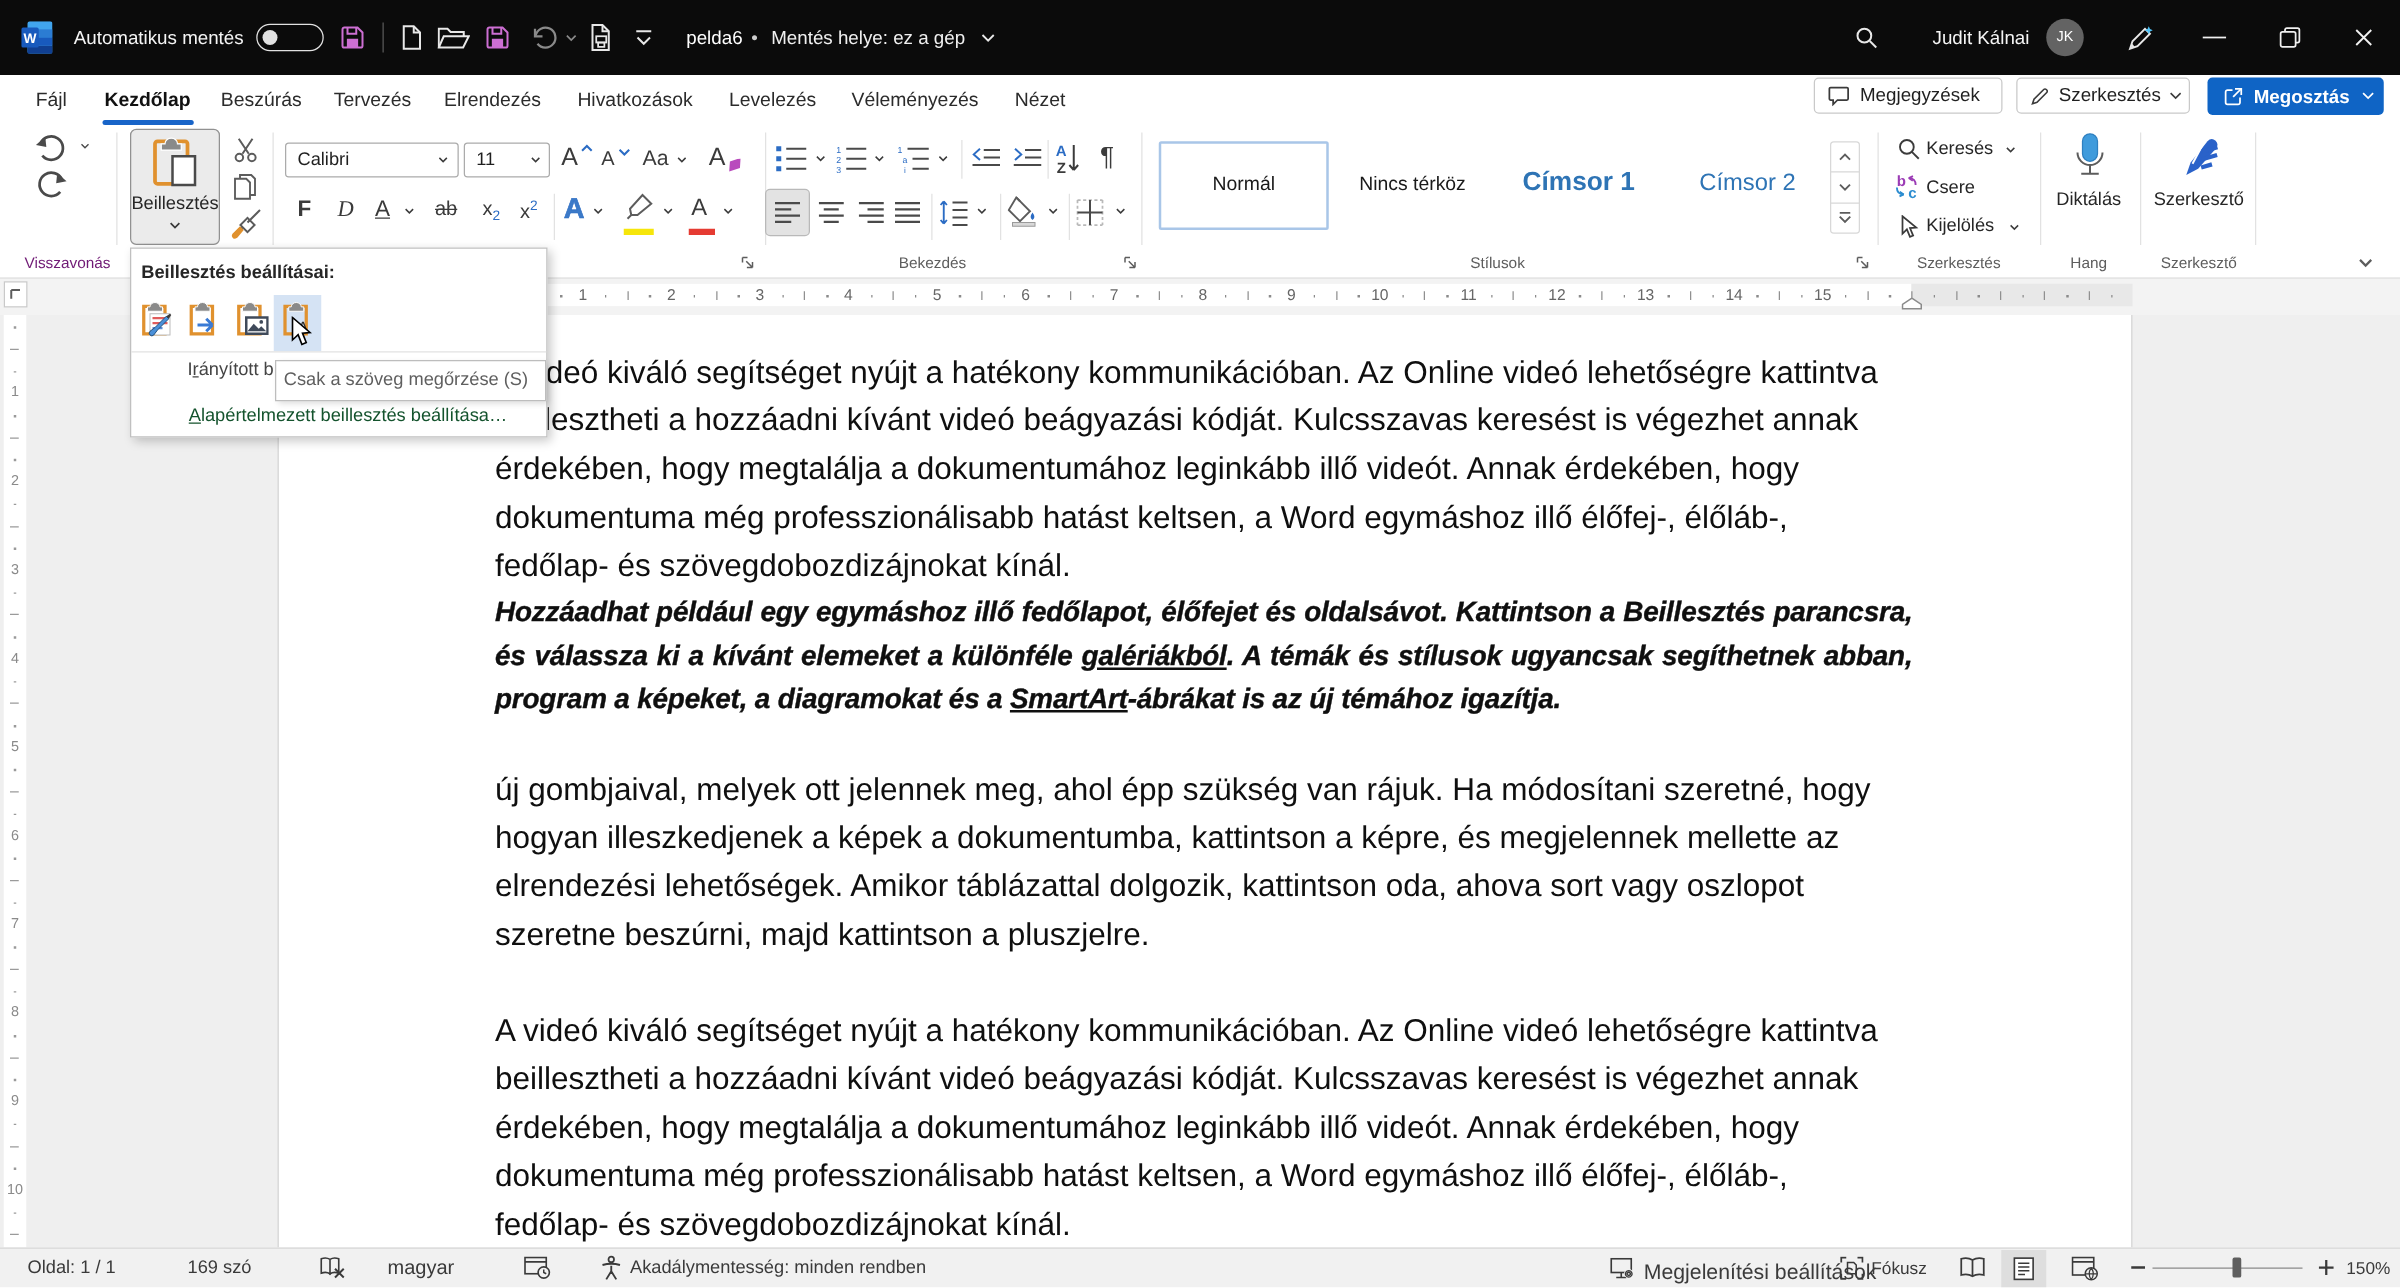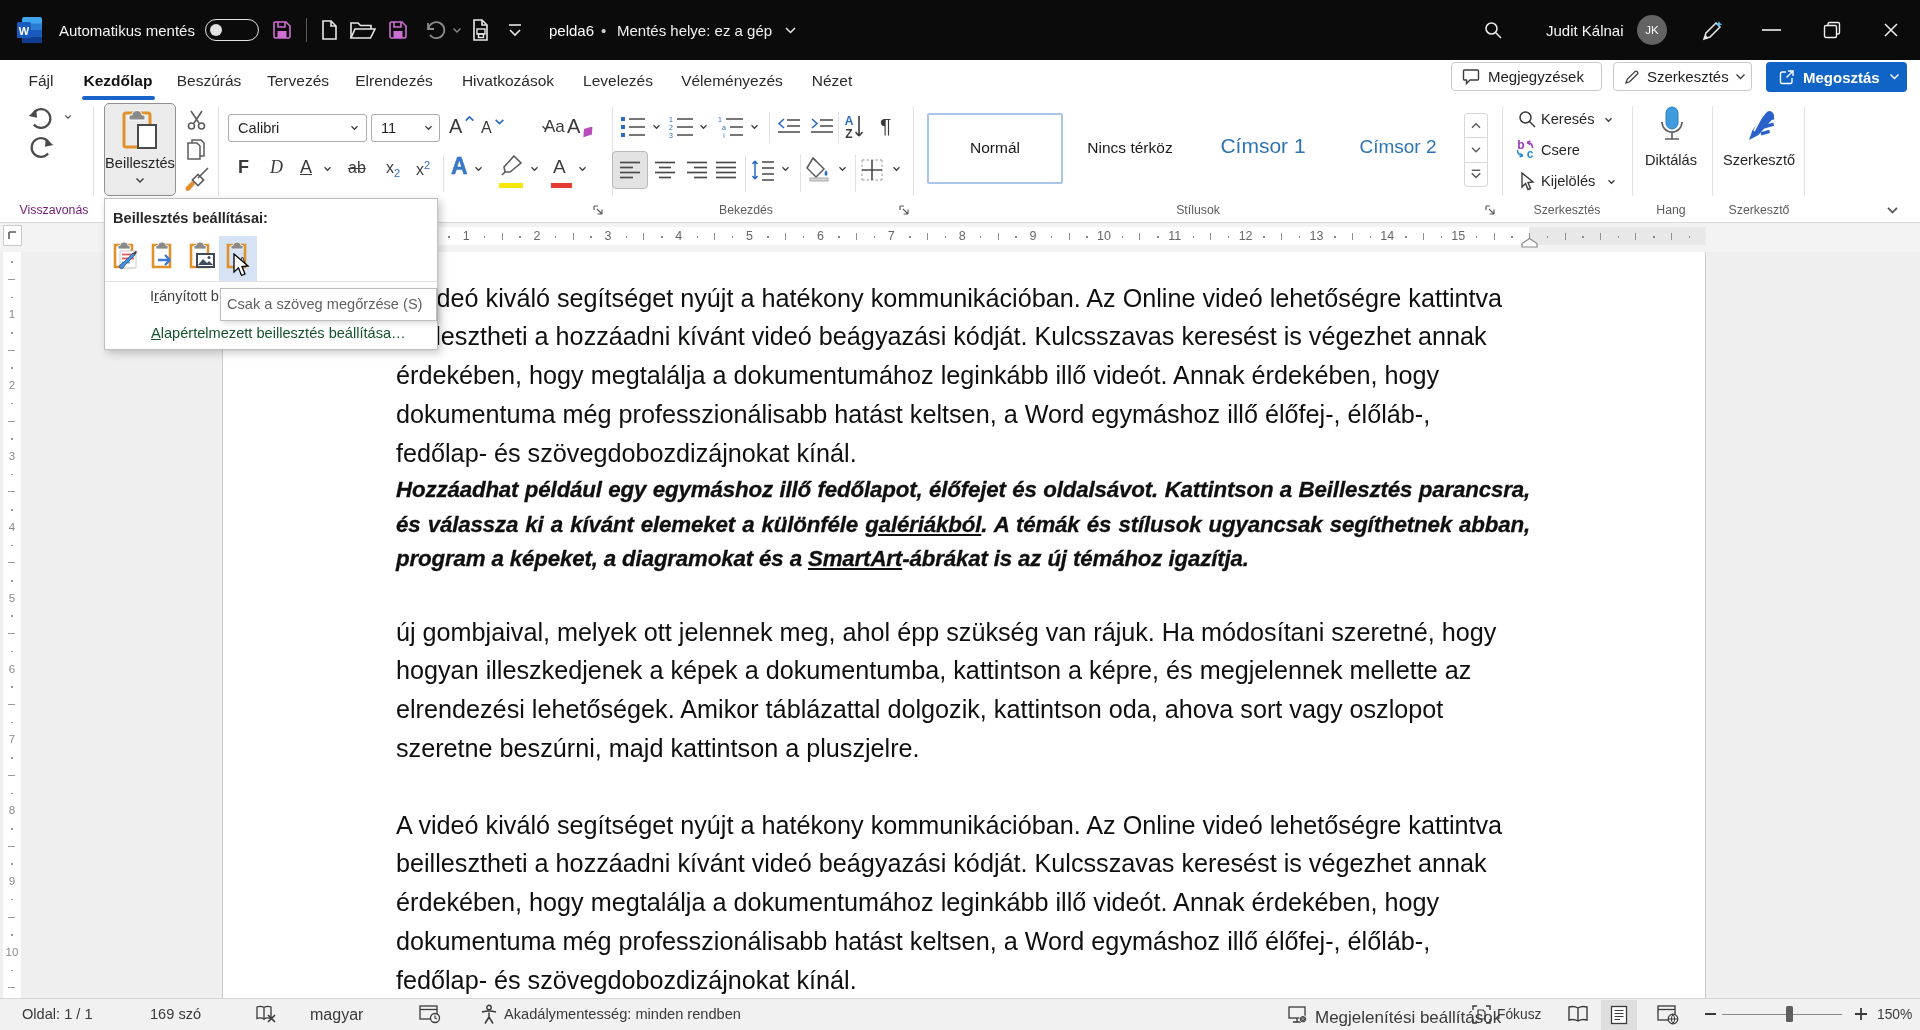--- a/index.html
+++ b/index.html
@@ -254,21 +254,21 @@
     <path d="M1.5 1.5 L5 5 L8.5 1.5" fill="none" stroke="#3b3b3b" stroke-width="1.4"></path>
   </svg>
 <span class="abs" style="left:449px;top:115px;font-size:20px;color:#3b3b3b">A</span>
 <svg class="abs" style="left:464px;top:115px" width="11" height="8" viewBox="0 0 10 7">
     <path d="M1.5 5 L5 1.5 L8.5 5" fill="none" stroke="#2b6cc4" stroke-width="1.5"></path>
   </svg>
 <span class="abs" style="left:481px;top:119px;font-size:16px;color:#3b3b3b">A</span>
 <svg class="abs" style="left:494px;top:118px" width="11" height="8" viewBox="0 0 10 7">
     <path d="M1.5 1.5 L5 5 L8.5 1.5" fill="none" stroke="#2b6cc4" stroke-width="1.5"></path>
   </svg>
-<span class="abs" style="left:544px;top:117px;font-size:17px;color:#3b3b3b">Aa</span>
+<span class="abs" style="left:514px;top:117px;font-size:17px;color:#3b3b3b">Aa</span>
 <svg class="abs" style="left:541px;top:125px" width="9" height="6" viewBox="0 0 10 7">
     <path d="M1.5 1.5 L5 5 L8.5 1.5" fill="none" stroke="#3b3b3b" stroke-width="1.4"></path>
   </svg>
 <span class="abs" style="left:567px;top:115px;font-size:20px;color:#3b3b3b">A</span>
 <svg class="abs" style="left:581px;top:127px" width="14" height="12" viewBox="0 0 14 12">
     <path d="M4 1 L13 1 L10 8.5 L1 8.5 Z" fill="#b94bbd" transform="rotate(-18 7 5)"></path>
   </svg>
 <span class="abs" style="left:238px;top:157px;font-size:18px;font-weight:bold;color:#3b3b3b">F</span>
 <span class="abs" style="left:270px;top:157px;font-size:18px;font-style:italic;font-family:&quot;Liberation Serif&quot;,serif;color:#3b3b3b">D</span>
 <span class="abs" style="left:300px;top:157px;font-size:18px;text-decoration:underline;color:#3b3b3b">A</span>
@@ -397,21 +397,21 @@
   </svg>
 <span class="abs" style="left:746px;top:203px;transform:translateX(-50%);font-size:12.3px;color:#5d5d5d;white-space:nowrap">Bekezdés</span>
 <svg class="abs" style="left:898px;top:204px" width="12" height="12" viewBox="0 0 12 12">
     <path d="M2 2 H6 M2 2 V6" stroke="#5d5d5d" stroke-width="1.2" fill="none"></path>
     <path d="M5 5 L10 10 M10 10 V5.5 M10 10 H5.5" stroke="#5d5d5d" stroke-width="1.2" fill="none"></path>
   </svg>
 <div class="abs" style="left:913px;top:106px;width:1px;height:90px;background:#e2e2e2"></div>
 <div class="abs" style="left:927px;top:113px;width:136px;height:71px;border:2.5px solid #a9c6e8;border-radius:2px;background:#fff"></div>
 <span class="abs" style="left:995px;top:139px;transform:translateX(-50%);font-size:15.5px;color:#1a1a1a">Normál</span>
 <span class="abs" style="left:1130px;top:139px;transform:translateX(-50%);font-size:15.5px;color:#1a1a1a">Nincs térköz</span>
-<span class="abs" style="left:1263px;top:134px;transform:translateX(-50%);font-size:21px;color:#2e74b5;font-weight:400">Címsor 1</span>
+<span class="abs" style="left:1263px;top:134px;transform:translateX(-50%);font-size:21px;color:#2e74b5;font-weight:700">Címsor 1</span>
 <span class="abs" style="left:1398px;top:136px;transform:translateX(-50%);font-size:19px;color:#2e74b5;font-weight:300">Címsor 2</span>
 <div class="abs" style="left:1464px;top:113px;width:24px;height:74px;border:1px solid #d8d8d8;border-radius:3px;background:#fff"></div>
 <div class="abs" style="left:1464px;top:137px;width:24px;height:1px;background:#d8d8d8"></div>
 <div class="abs" style="left:1464px;top:162px;width:24px;height:1px;background:#d8d8d8"></div>
 <svg class="abs" style="left:1470px;top:122px" width="12" height="8" viewBox="0 0 10 7">
     <path d="M1.5 5 L5 1.5 L8.5 5" fill="none" stroke="#5c5c5c" stroke-width="1.3"></path>
   </svg>
 <svg class="abs" style="left:1470px;top:146px" width="12" height="8" viewBox="0 0 10 7">
     <path d="M1.5 1.5 L5 5 L8.5 1.5" fill="none" stroke="#5c5c5c" stroke-width="1.3"></path>
   </svg>

